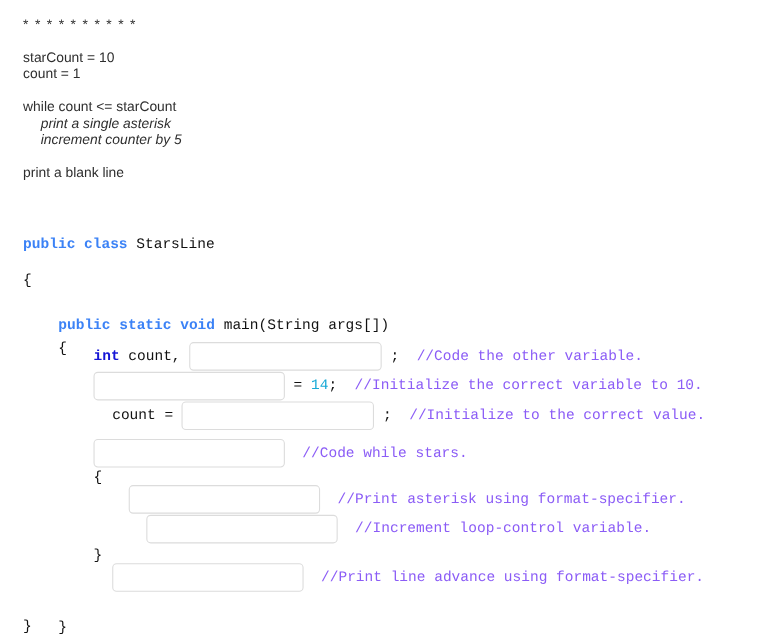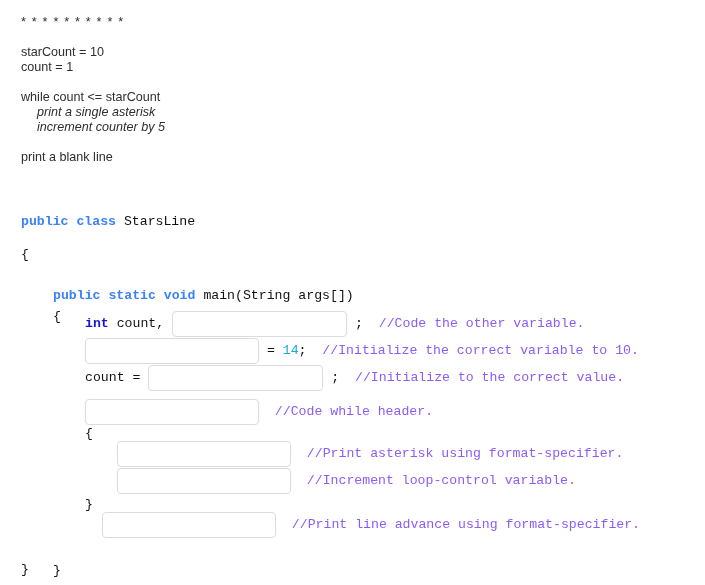--- a/index.html
+++ b/index.html
@@ -74,25 +74,25 @@
     color: #111111;
     padding: 0 5px;
   }
 
   .w-175 { width: 175px; }
   .w-174 { width: 174px; }
 
   
   .r-decl     { position:absolute; left:0;   top:97px; }
   .r-init10   { position:absolute; left:0;   top:124px; }
-  .r-countset { position:absolute; left:0;   top:151px; }
+  .r-countset { position:absolute; left:17px;   top:151px; }
   .r-while    { position:absolute; left:0;   top:185px; }
   .r-obrace2  { position:absolute; left:0;   top:212px; }
   .r-star     { position:absolute; left:0;   top:227px; }
-  .r-incr     { position:absolute; left:0;   top:254px;align-items:center; }
+  .r-incr     { position:absolute; left:16px;   top:254px;align-items:center; }
   .r-cbrace2  { position:absolute; left:0;   top:283px; }
   .r-adv      { position:absolute; left:17px;   top:298px; }
   .r-cbrace1  { position:absolute; left:0;   top:329px; }
   .r-cbrace0  { position:absolute; left:0;   top:348px; }
 
   .pad-4ch  { padding-left: 32px; margin-top: 20px; }
   .pad-8ch  { padding-left: 64px; }
   .pad-12ch { padding-left: 96px; }
   .sp { display:inline-block; }
 </style>
@@ -137,21 +137,21 @@
 
   <div class="code-row pad-8ch r-init10">
     <input class="blank w-174" type="text" value="" style=""><span class="sp"> </span><span class="plain">= </span><span class="num">14</span><span class="plain">;</span><span class="sp">  </span><span class="cmt">//Initialize the correct variable to 10.</span>
   </div>
 
   <div class="code-row pad-8ch r-countset">
     <span class="plain">count =</span><span class="sp"> </span><input class="blank w-175" type="text" value="" style=""><span class="sp"> </span><span class="plain">;</span><span class="sp">  </span><span class="cmt">//Initialize to the correct value.</span>
   </div>
 
   <div class="code-row pad-8ch r-while">
-    <input class="blank w-174" type="text" value="" style=""><span class="sp">  </span><span class="cmt">//Code while header.</span>
+    <input class="blank w-174" type="text" value="" style=""><span class="sp">  </span><span class="cmt">//Code while stars.</span>
   </div>
 
   <div class="code-row pad-8ch r-obrace2">
     <span class="plain">{</span>
   </div>
 
   <div class="code-row pad-12ch r-star">
     <input class="blank w-174" type="text" value="" style=""><span class="sp">  </span><span class="cmt">//Print asterisk using format-specifier.</span>
   </div>
 

